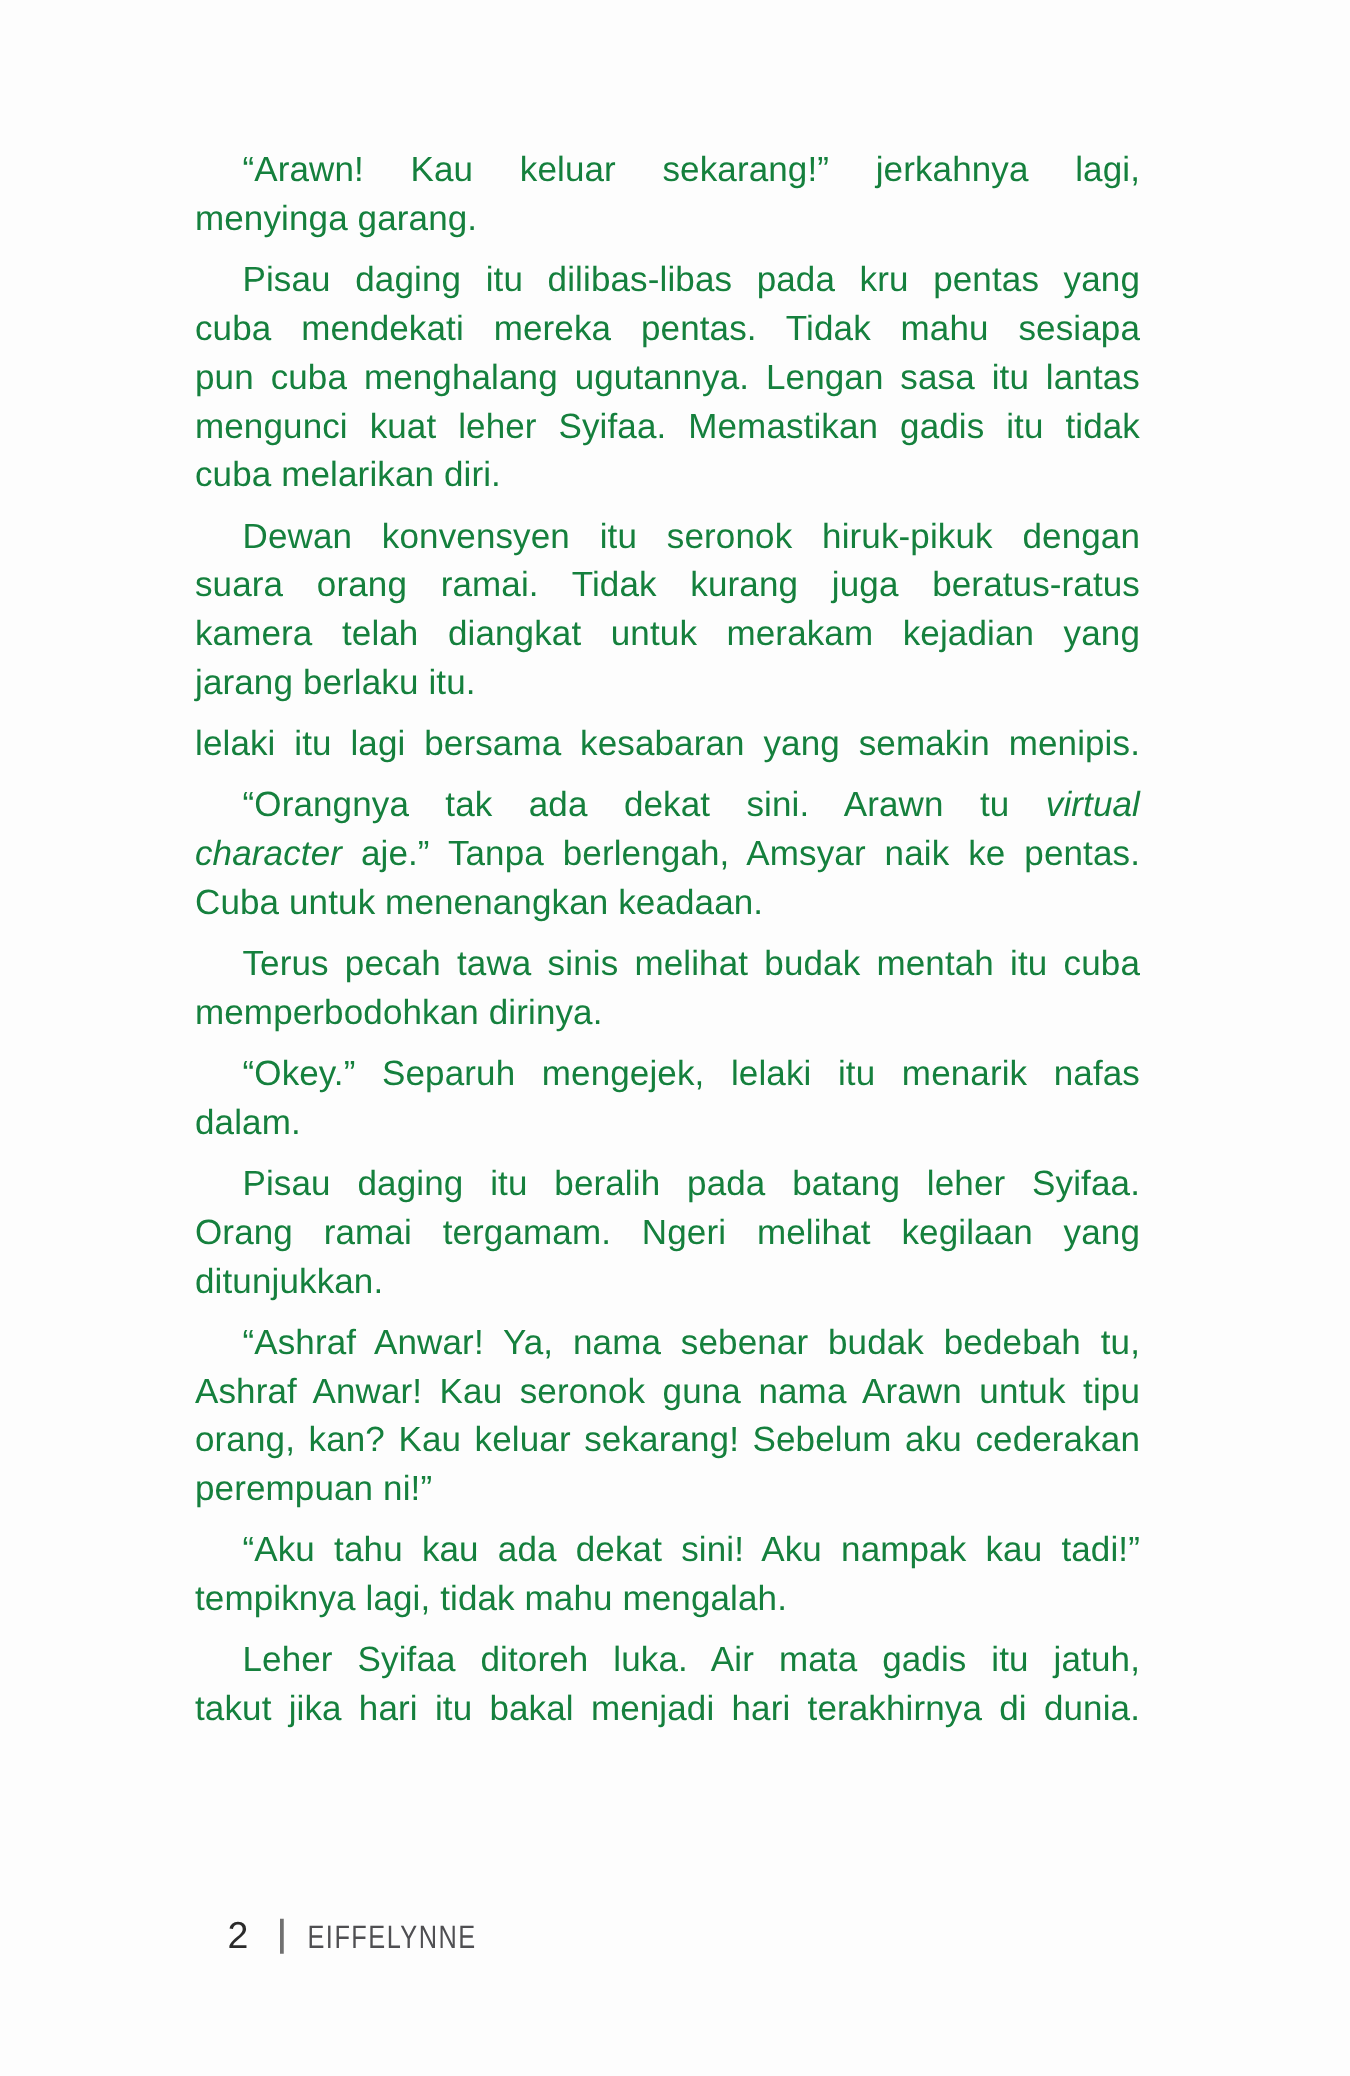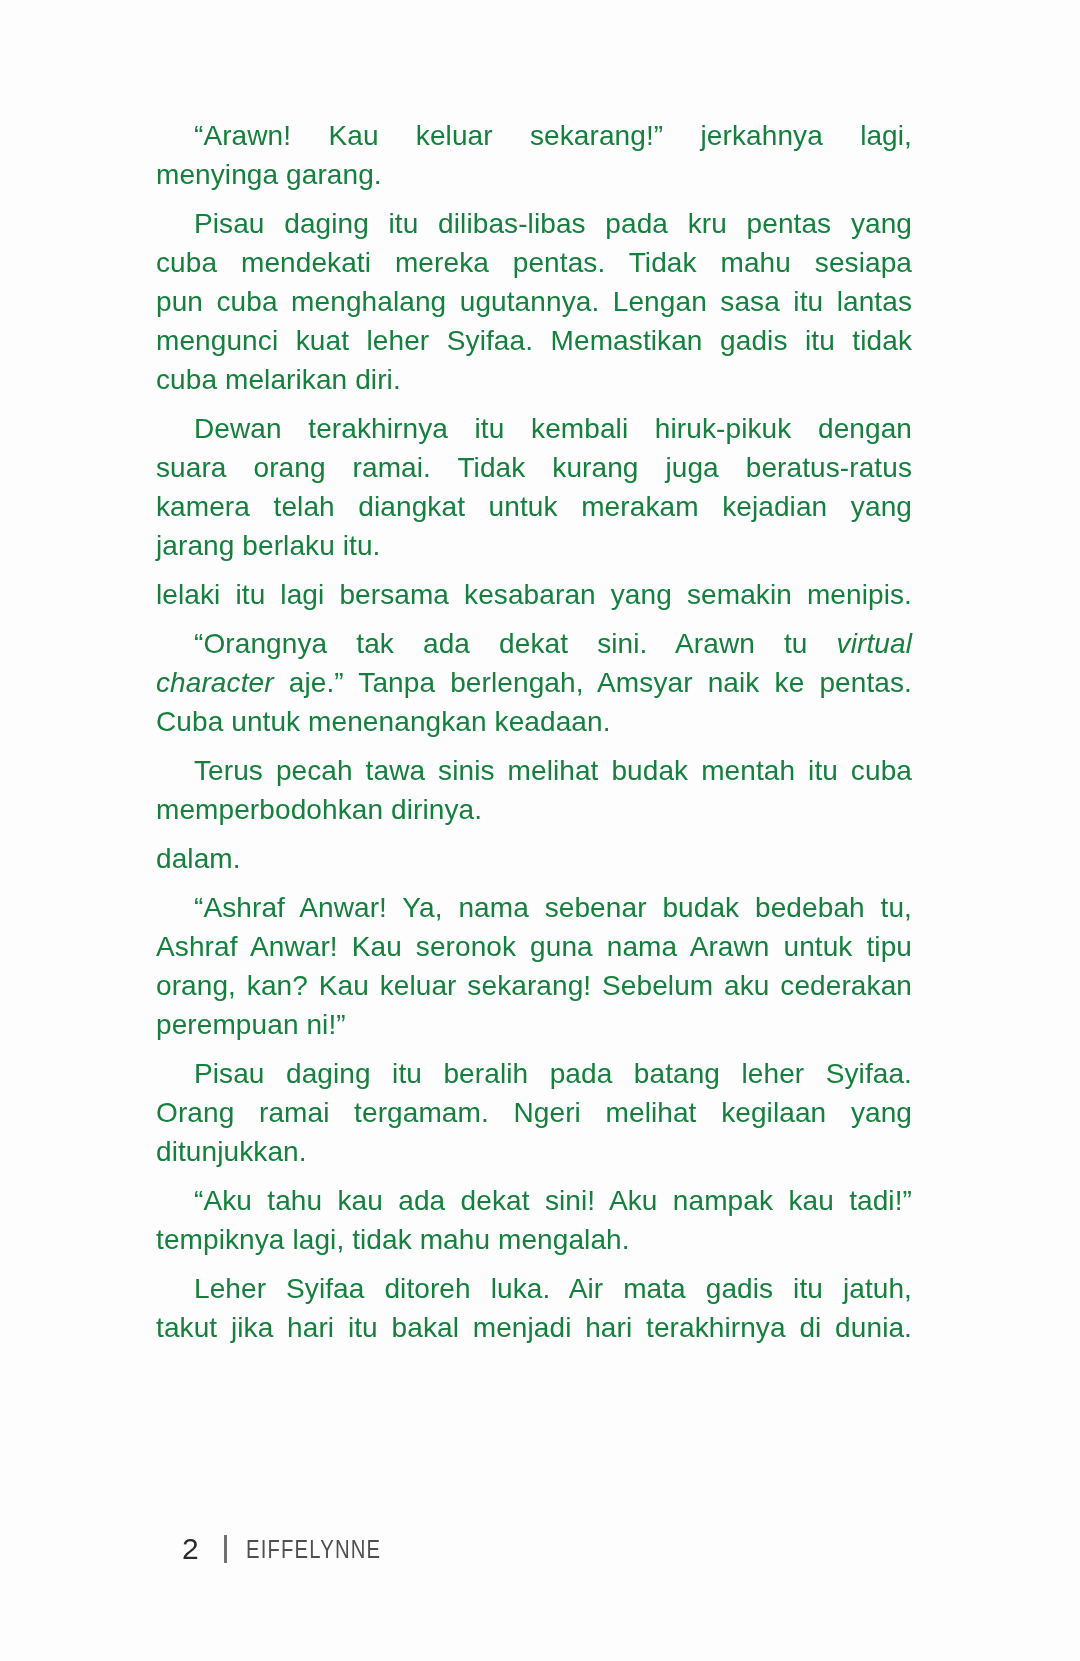--- a/index.html
+++ b/index.html
@@ -67,50 +67,51 @@
         <div class="line"><span>menyinga garang.</span></div>
       </div>
       <div class="paragraph">
         <div class="line j indent"><span>Pisau daging itu dilibas-libas pada kru pentas yang</span></div>
         <div class="line j"><span>cuba mendekati mereka pentas. Tidak mahu sesiapa</span></div>
         <div class="line j"><span>pun cuba menghalang ugutannya. Lengan sasa itu lantas</span></div>
         <div class="line j"><span>mengunci kuat leher Syifaa. Memastikan gadis itu tidak</span></div>
         <div class="line"><span>cuba melarikan diri.</span></div>
       </div>
       <div class="paragraph">
-        <div class="line j indent"><span>Dewan terakhirnya itu kembali hiruk-pikuk dengan</span></div>
+        <div class="line j indent"><span>Dewan konvensyen itu seronok hiruk-pikuk dengan</span></div>
         <div class="line j"><span>suara orang ramai. Tidak kurang juga beratus-ratus</span></div>
         <div class="line j"><span>kamera telah diangkat untuk merakam kejadian yang</span></div>
         <div class="line"><span>jarang berlaku itu.</span></div>
       </div>
       <div class="paragraph">
         <div class="line j"><span>lelaki itu lagi bersama kesabaran yang semakin menipis.</span></div>
       </div>
       <div class="paragraph">
         <div class="line j indent"><span>“Orangnya tak ada dekat sini. Arawn tu </span><span class="seg-italic">virtual</span></div>
         <div class="line j"><span class="seg-italic">character</span><span> aje.” Tanpa berlengah, Amsyar naik ke pentas.</span></div>
         <div class="line"><span>Cuba untuk menenangkan keadaan.</span></div>
       </div>
       <div class="paragraph">
         <div class="line j indent"><span>Terus pecah tawa sinis melihat budak mentah itu cuba</span></div>
         <div class="line"><span>memperbodohkan dirinya.</span></div>
       </div>
       <div class="paragraph">
+        <div class="line j indent"><span>“Okey.” Separuh mengejek, lelaki itu menarik nafas</span></div>
         <div class="line"><span>dalam.</span></div>
+      </div>
+      <div class="paragraph">
+        <div class="line j indent"><span>Pisau daging itu beralih pada batang leher Syifaa.</span></div>
+        <div class="line j"><span>Orang ramai tergamam. Ngeri melihat kegilaan yang</span></div>
+        <div class="line"><span>ditunjukkan.</span></div>
       </div>
       <div class="paragraph">
         <div class="line j indent"><span>“Ashraf Anwar! Ya, nama sebenar budak bedebah tu,</span></div>
         <div class="line j"><span>Ashraf Anwar! Kau seronok guna nama Arawn untuk tipu</span></div>
         <div class="line j"><span>orang, kan? Kau keluar sekarang! Sebelum aku cederakan</span></div>
         <div class="line"><span>perempuan ni!”</span></div>
-      </div>
-      <div class="paragraph">
-        <div class="line j indent"><span>Pisau daging itu beralih pada batang leher Syifaa.</span></div>
-        <div class="line j"><span>Orang ramai tergamam. Ngeri melihat kegilaan yang</span></div>
-        <div class="line"><span>ditunjukkan.</span></div>
       </div>
       <div class="paragraph">
         <div class="line j indent"><span>“Aku tahu kau ada dekat sini! Aku nampak kau tadi!”</span></div>
         <div class="line"><span>tempiknya lagi, tidak mahu mengalah.</span></div>
       </div>
       <div class="paragraph">
         <div class="line j indent"><span>Leher Syifaa ditoreh luka. Air mata gadis itu jatuh,</span></div>
         <div class="line j"><span>takut jika hari itu bakal menjadi hari terakhirnya di dunia.</span></div>
       </div>
     </main>

